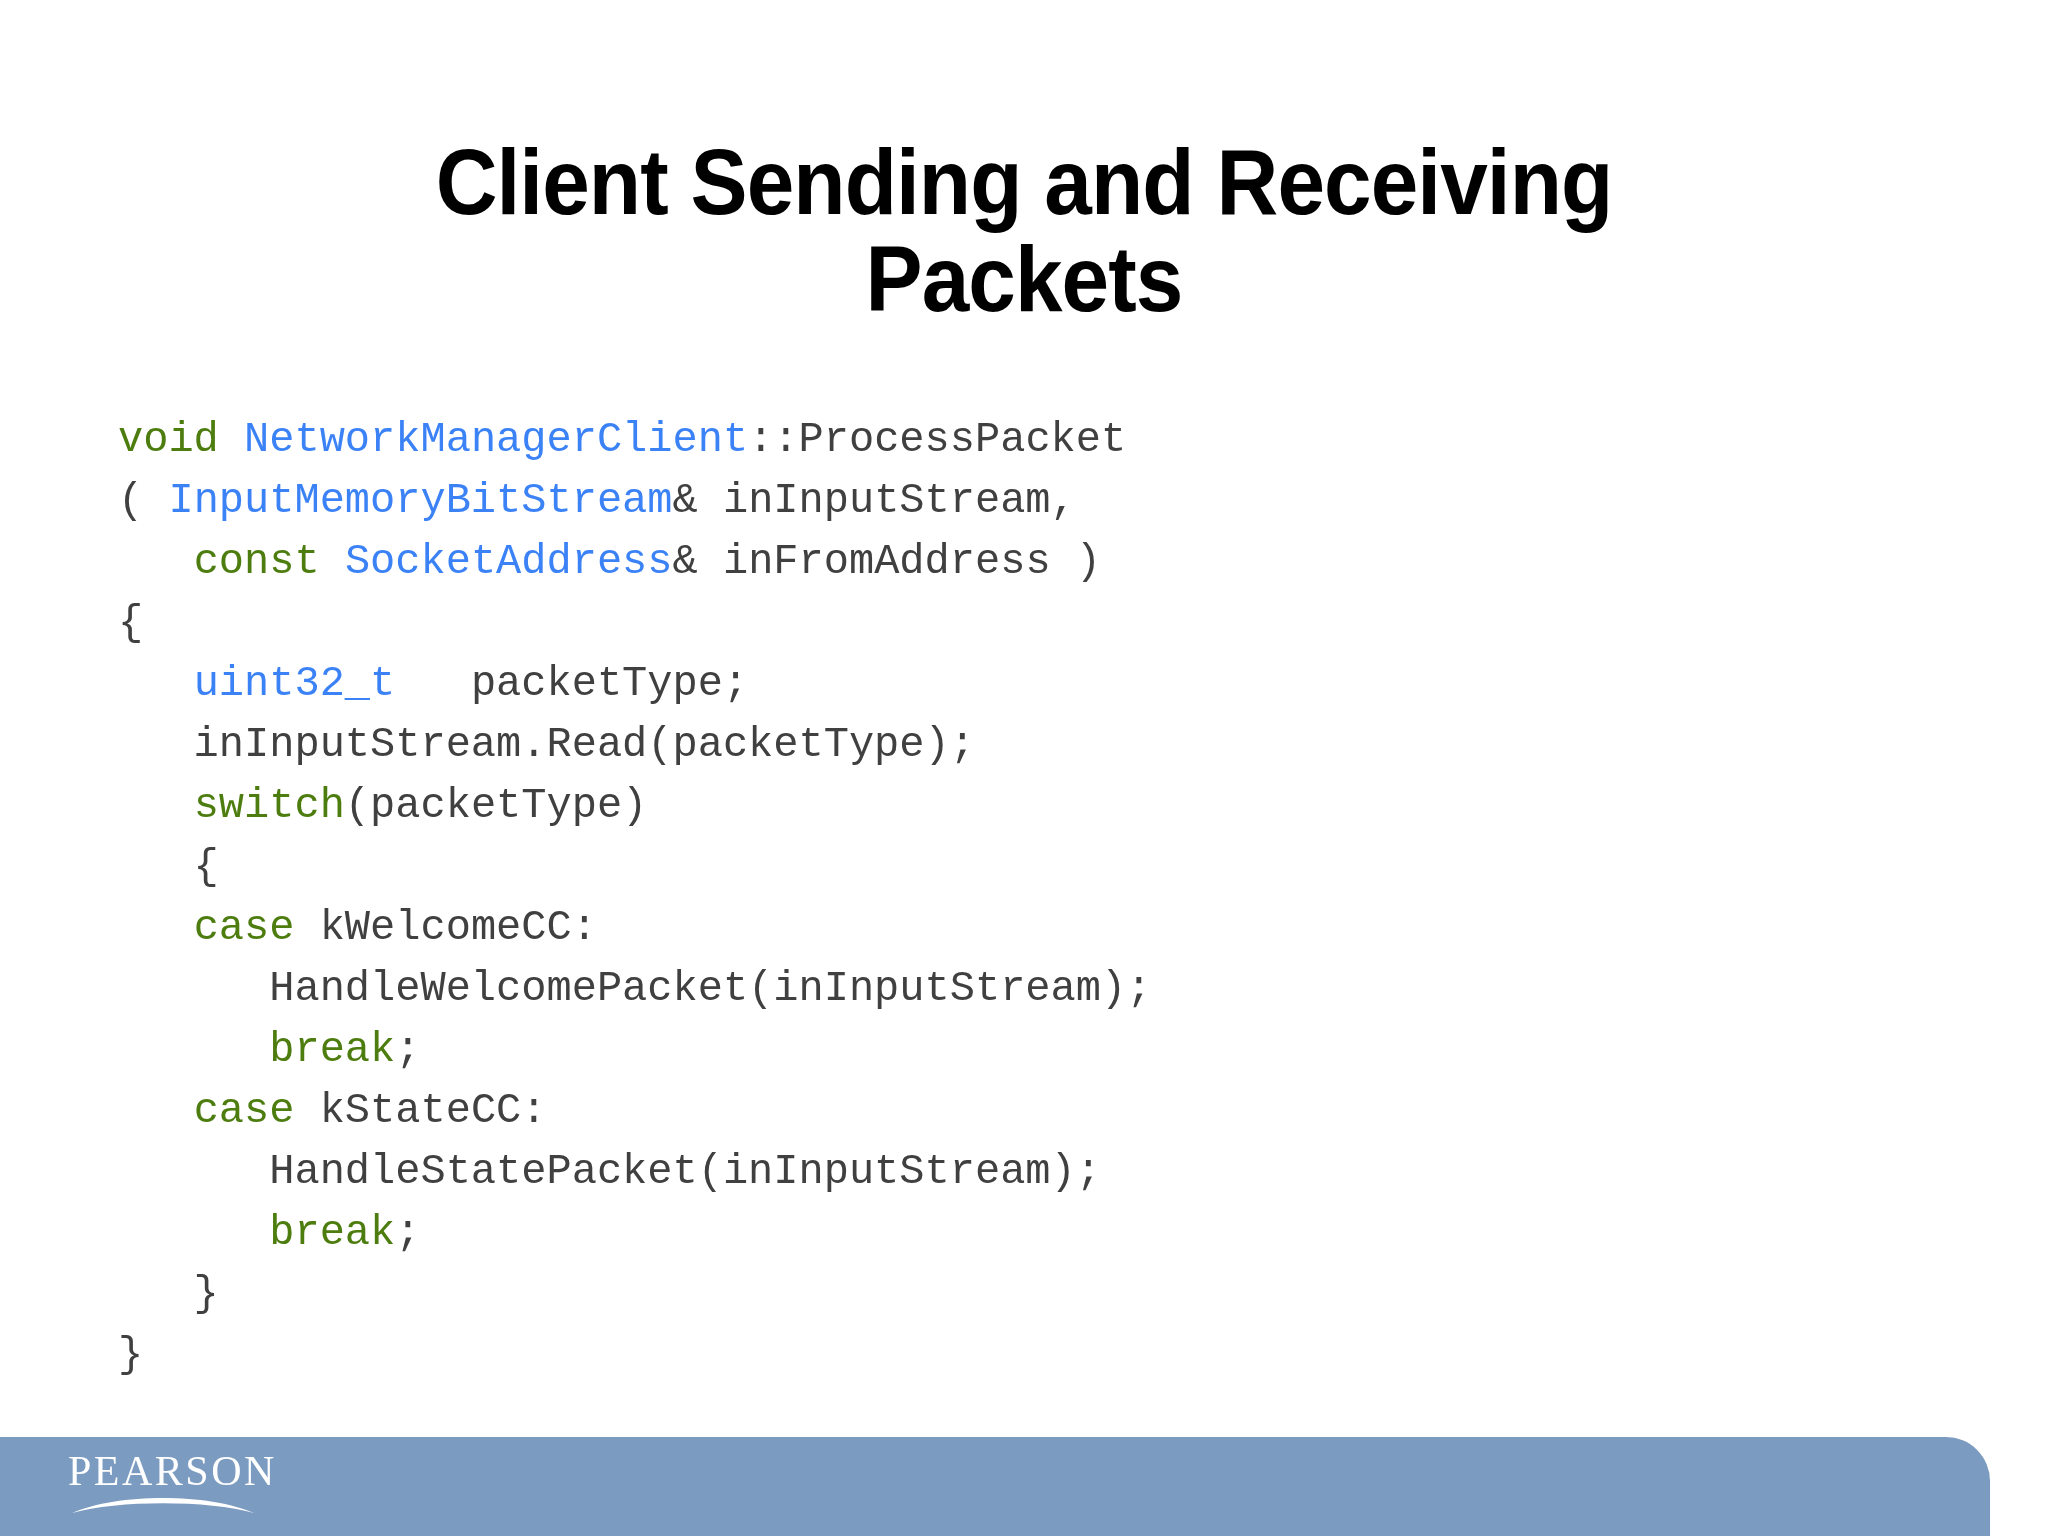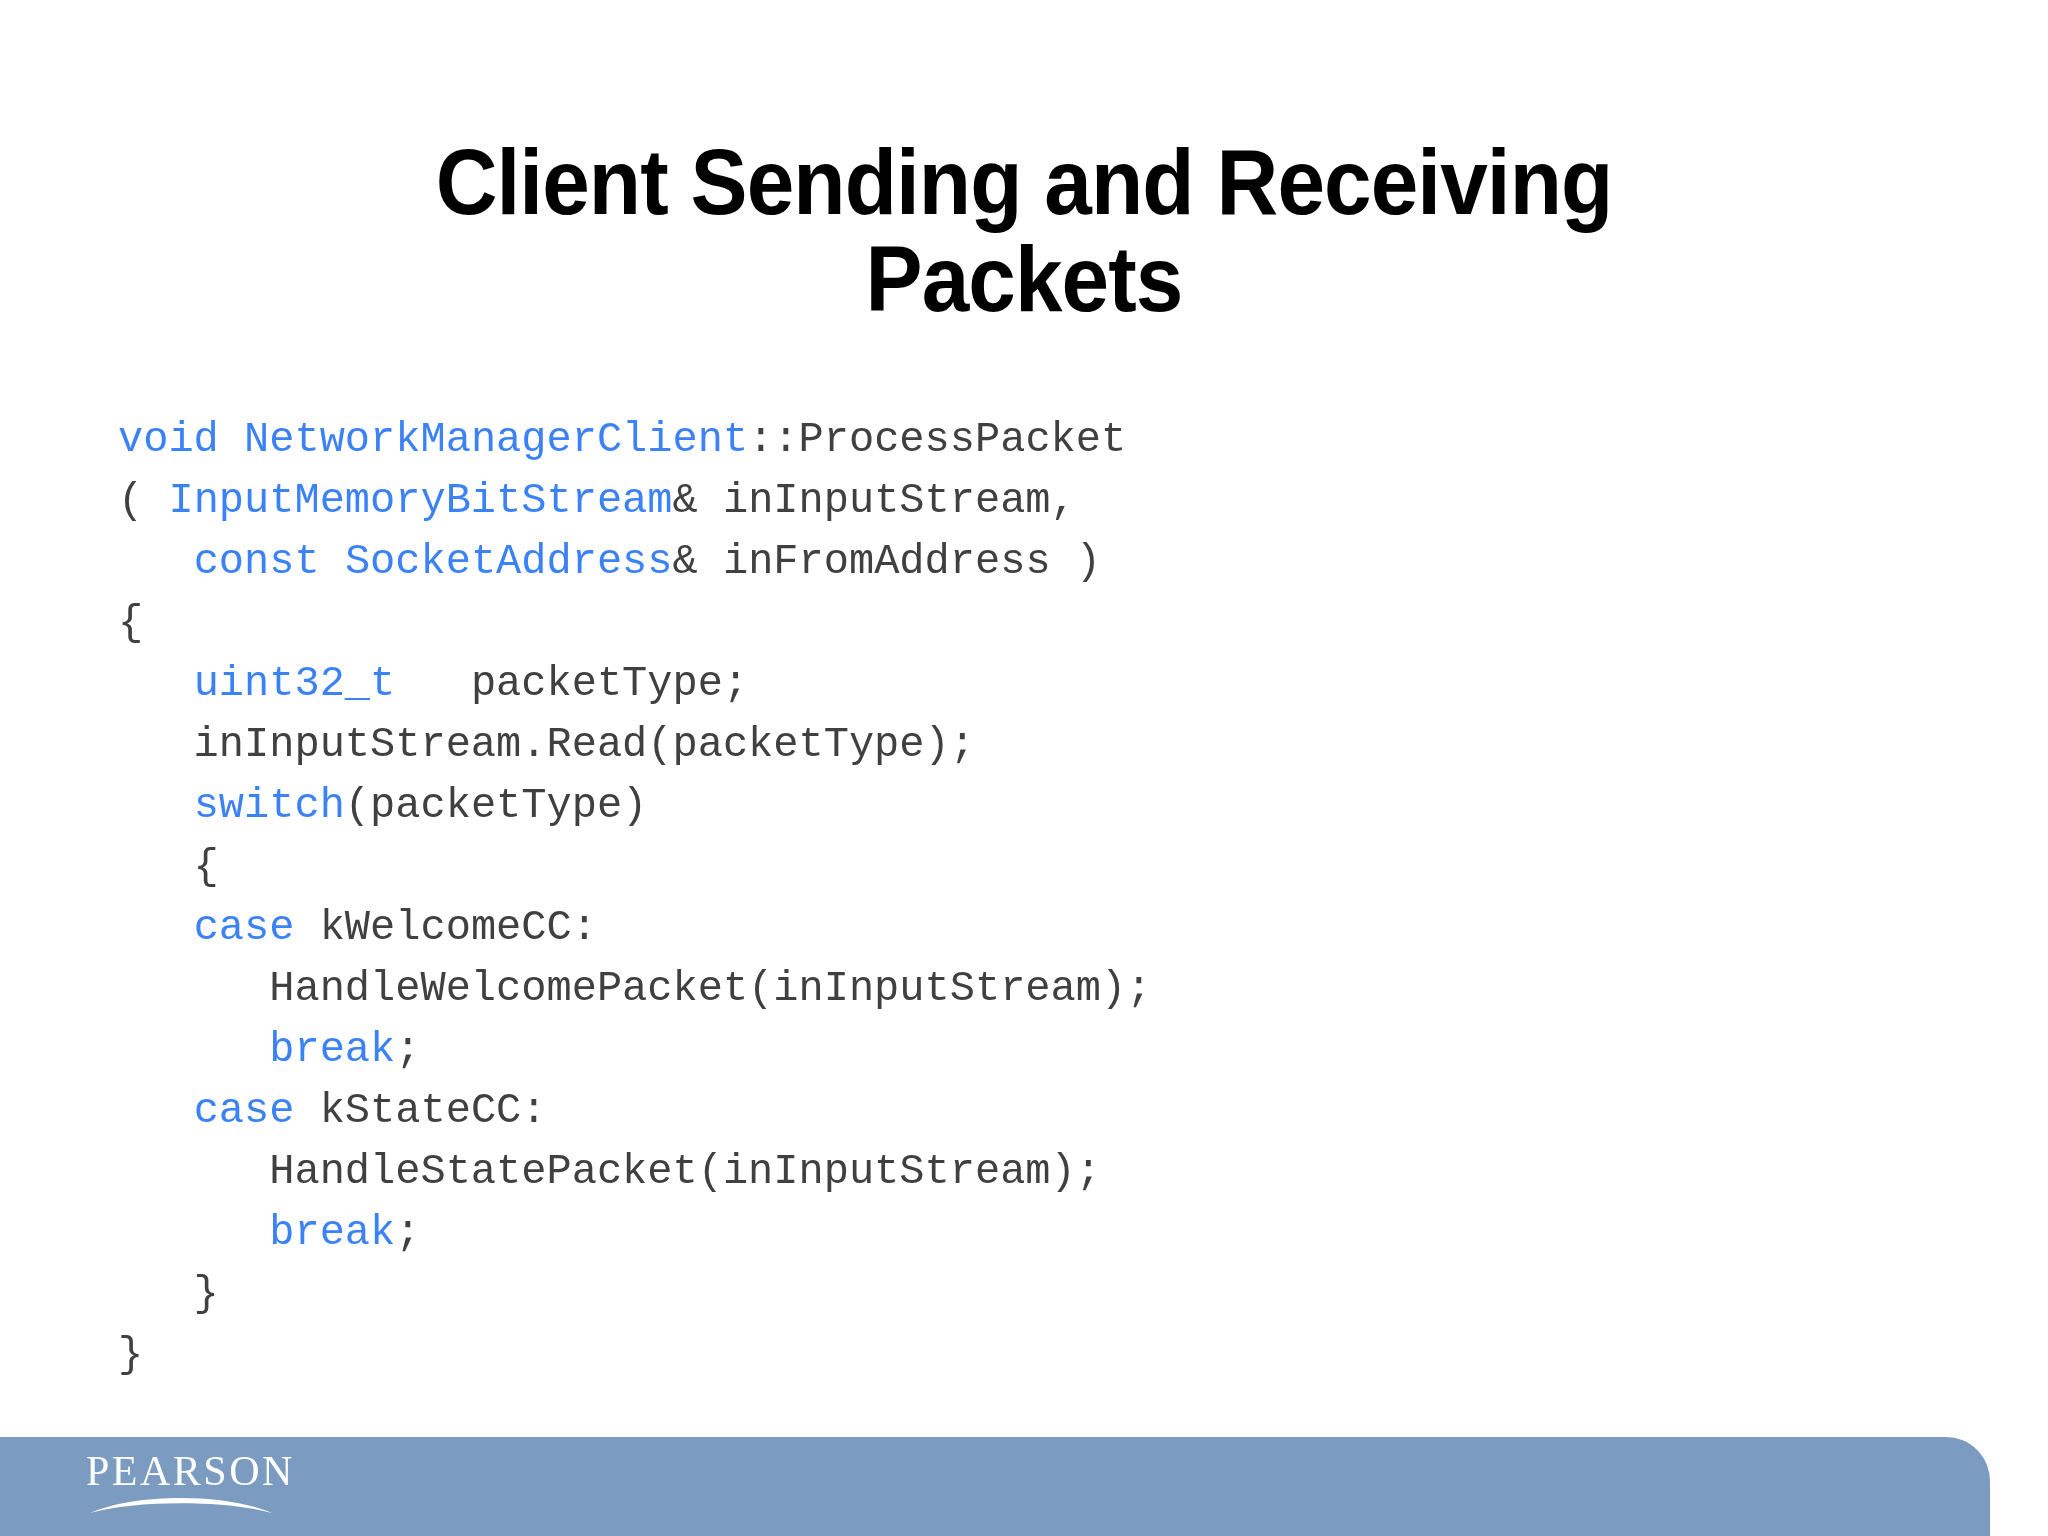--- a/index.html
+++ b/index.html
@@ -50,37 +50,37 @@
     font-family: "Liberation Mono", "DejaVu Sans Mono", monospace;
     font-size: 42px;
     line-height: 61px;
     color: #000000;
     white-space: pre;
   }
   .code-line {
     height: 61px;
     white-space: pre;
   }
-  .tok-kw   { color: #3b82f6; font-family: Liberation Mono, monospace; }   
+  .tok-kw   { color: #4d7c0f; font-family: Liberation Mono, monospace; }   
   .tok-type { color: #3b82f6; }   
   .tok-pl   { color: #404040; }   
 
   
   .footer-bar {
     position: absolute;
     left: 0;
     top: 1437px;
     width: 1990px;
     height: 99px;
     background: #7c9bc0;
     border-top-right-radius: 44px;
   }
   .pearson-logo {
     position: absolute;
-    left: 86px;
+    left: 68px;
     top: 1449px;
     width: 190px;
     height: 70px;
   }
   .pearson-word {
     font-family: "Liberation Serif", "DejaVu Serif", serif;
     font-size: 42px;
     letter-spacing: 2.5px;
     color: #ffffff;
     line-height: 44px;

